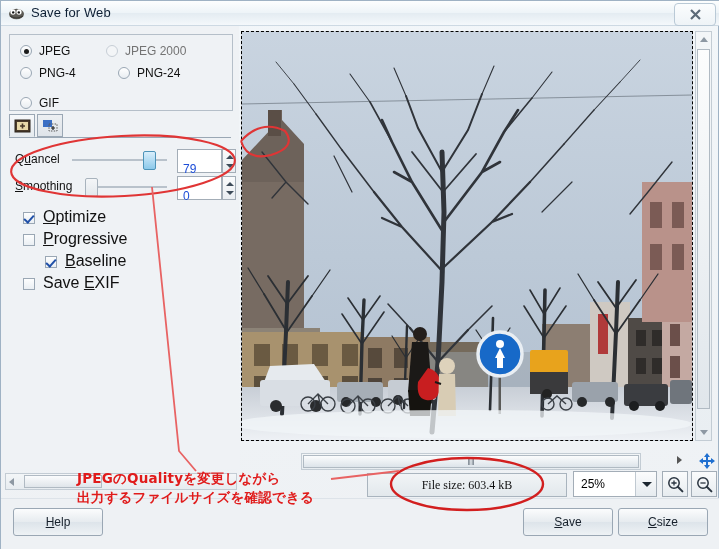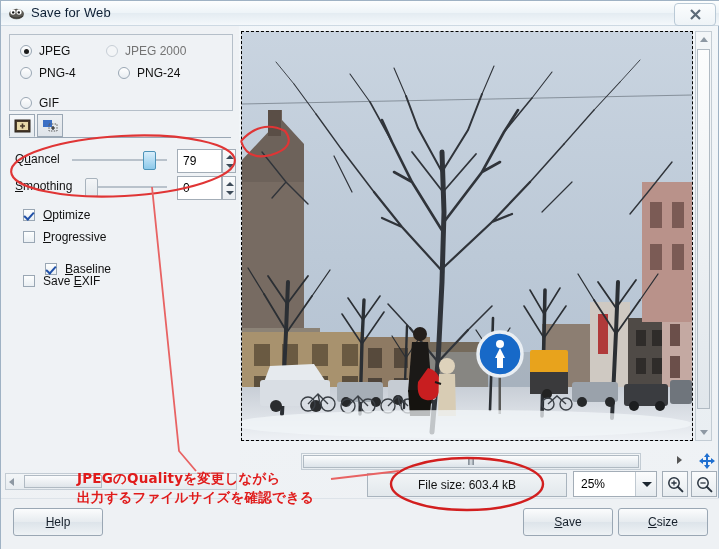--- a/index.html
+++ b/index.html
@@ -56,30 +56,30 @@
   .rowlabel{position:absolute;left:6px;top:4px;font-size:12px;color:#111;}
   .rowlabel u{text-decoration:underline;}
   .slidertrack{position:absolute;height:2px;background:#b9c2cb;top:11px;}
   .sliderthumb{position:absolute;width:11px;height:17px;top:3px;
      background:linear-gradient(to bottom,#d9eefb,#8cc9ea);
      border:1px solid #4d93b8;border-radius:2px;}
   .sliderthumb.flat{background:linear-gradient(to bottom,#f4f6f8,#e3e8ec);
      border:1px solid #a8b3bd;}
   .spinbox{position:absolute;height:24px;background:#fff;border:1px solid #a3adb7;
      box-sizing:border-box;}
-  .spinbox span{position:absolute;left:5px;top:4px;font-size:12px;color:#000000;}
+  .spinbox span{position:absolute;left:5px;top:12px;font-size:12px;color:#1d4ed8;}
   .spinbtns{position:absolute;width:14px;height:24px;
      border:1px solid #a3adb7;box-sizing:border-box;
      background:linear-gradient(to bottom,#fafbfc,#e9edf1);}
   .spinbtns i{position:absolute;left:3px;width:0;height:0;border-left:4px solid transparent;
      border-right:4px solid transparent;}
   .spinbtns i.up{top:5px;border-bottom:4px solid #3d4b59;}
   .spinbtns i.dn{top:14px;border-top:4px solid #3d4b59;}
 
-  .chk-row{position:absolute;left:14px;font-size:12px;color:#111;}
+  .chk-row{position:absolute;left:14px;font-size:16px;color:#111;}
   .chk{display:inline-block;width:12px;height:12px;box-sizing:border-box;
      border:1px solid #9aa7b4;background:linear-gradient(to bottom,#fdfefe,#eaeff3);
      vertical-align:-2px;margin-right:8px;position:relative;}
   .chk.on::after{content:"";position:absolute;left:2px;top:0px;width:4px;height:8px;
      border:solid #2050a8;border-width:0 2px 2px 0;transform:rotate(42deg);}
 
   
   .lh-scroll{position:absolute;left:4px;top:472px;width:232px;height:17px;
      background:linear-gradient(to bottom,#f3f6f8,#e7ecf0);border:1px solid #c3ccd4;
      box-sizing:border-box;}
@@ -121,21 +121,21 @@
      border-left:5px solid #555;}
 
   
   .preview-btn{position:absolute;left:245px;top:472px;width:100px;height:24px;
      background:linear-gradient(to bottom,#f5f7f9,#dfe5ea);border:1px solid #a9b4be;
      box-sizing:border-box;font-size:12px;color:#2a3440;
      display:flex;align-items:center;justify-content:center;}
   .fsize{position:absolute;left:366px;top:472px;width:200px;height:24px;
      background:linear-gradient(to bottom,#f1f4f6,#e2e8ec);border:1px solid #a9b4be;
      box-sizing:border-box;font-size:12px;color:#111;
-     display:flex;align-items:center;justify-content:center;}
+     display:flex;align-items:center;justify-content:center;font-family:Liberation Serif, serif;}
   .zoomcombo{position:absolute;left:572px;top:470px;width:84px;height:26px;
      background:#fff;border:1px solid #a3adb7;box-sizing:border-box;}
   .zoomcombo span{position:absolute;left:7px;top:5px;font-size:12px;}
   .zoomarrowbtn{position:absolute;right:0;top:0;width:21px;height:24px;
      background:linear-gradient(to bottom,#fbfcfd,#e6ebef);border-left:1px solid #c0c9d1;
      box-sizing:border-box;}
   .zoomarrowbtn i{position:absolute;left:6px;top:10px;width:0;height:0;
      border-left:5px solid transparent;border-right:5px solid transparent;
      border-top:5px solid #1c2630;}
   .magbtn{position:absolute;top:470px;width:26px;height:26px;
@@ -249,21 +249,21 @@
           <i class="dn"></i>
         </div>
       </div>
 
       <label class="chk-row" style="top:70px;">
         <span class="chk on"></span><span></span><u>O</u><span>ptimize</span>
       </label>
       <label class="chk-row" style="top:92px;">
         <span class="chk"></span><span></span><u>P</u><span>rogressive</span>
       </label>
-      <label class="chk-row" style="top:124px;padding-left:22px;">
+      <label class="chk-row" style="top:114px;padding-left:22px;">
         <span class="chk on"></span><span></span><u>B</u><span>aseline</span>
       </label>
       <label class="chk-row" style="top:136px;">
         <span class="chk"></span><span>Save </span><u>E</u><span>XIF</span>
       </label>
     </div>
   </div>
 
   <div class="lh-scroll">
     <div class="lh-arrow"></div>

